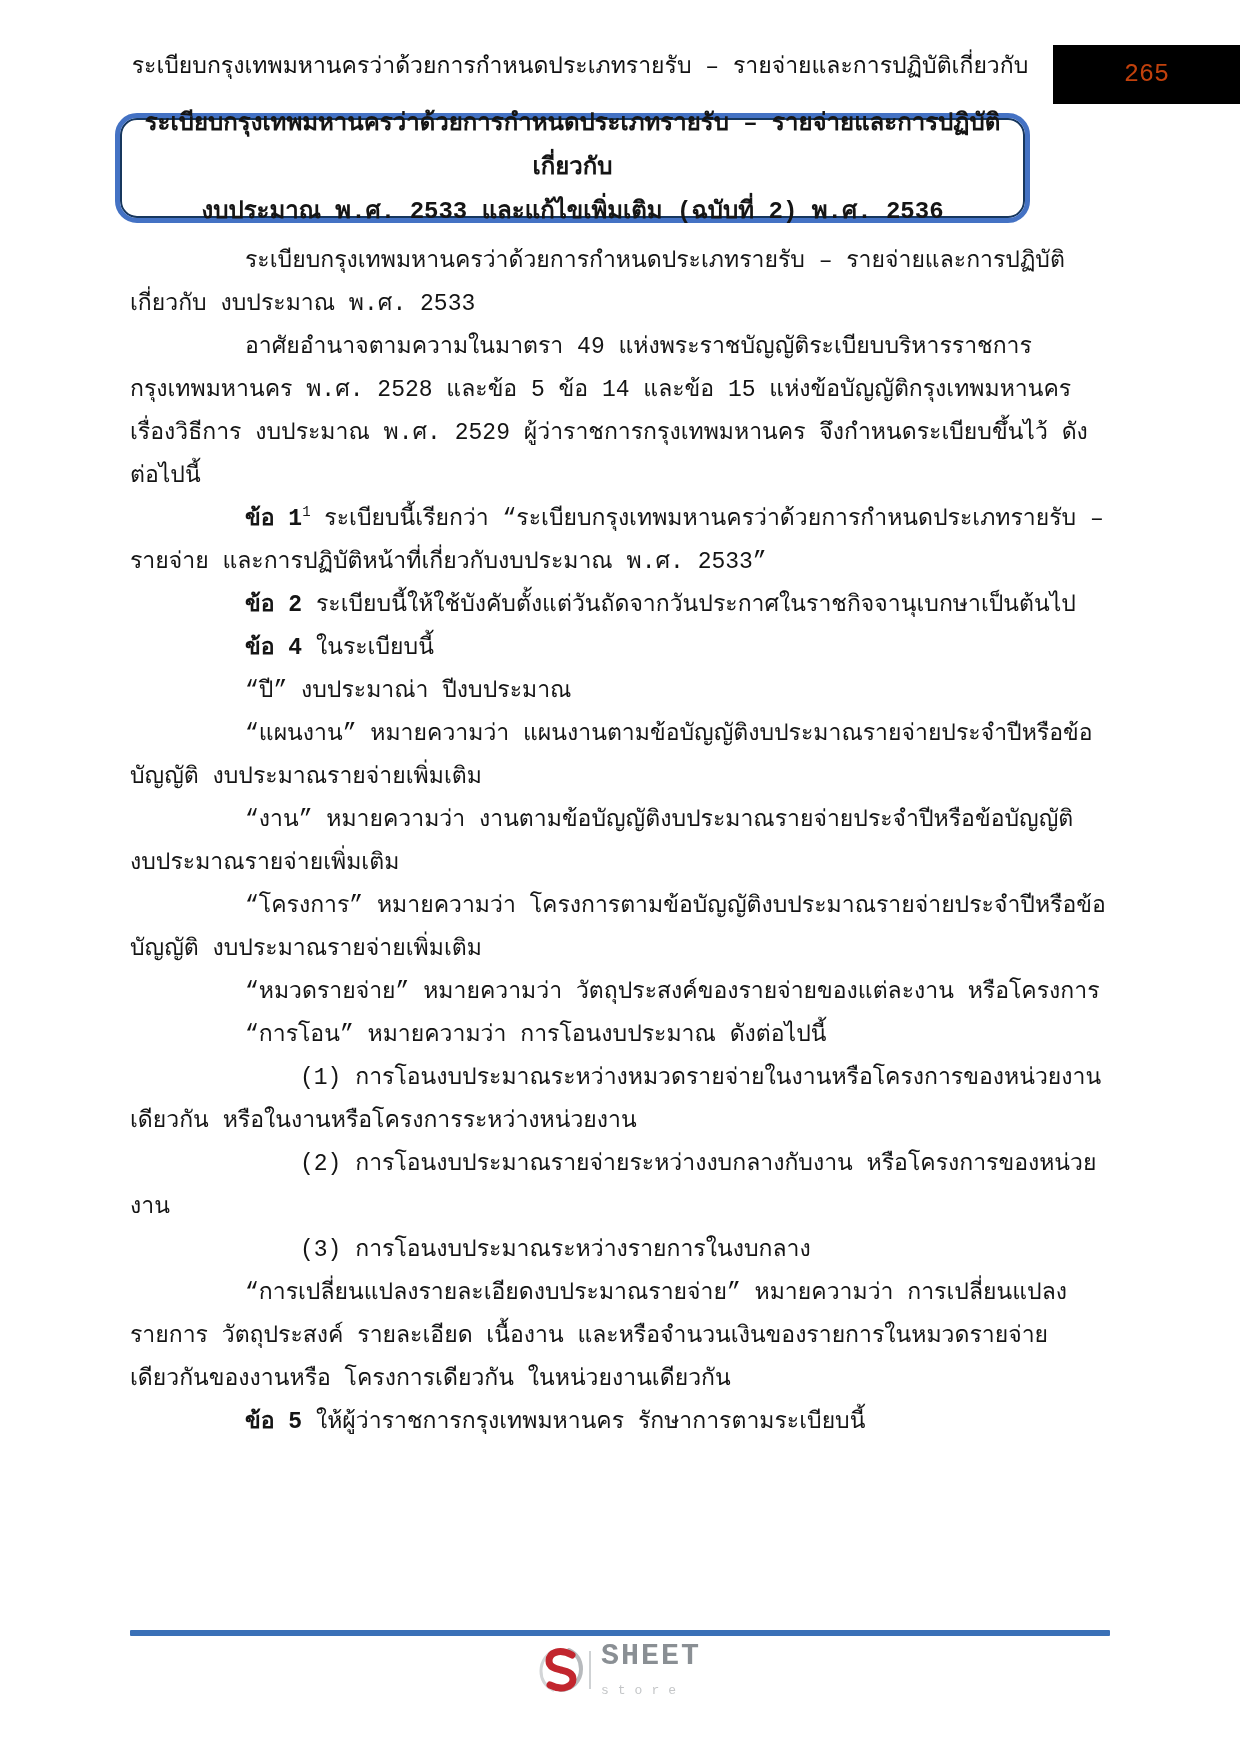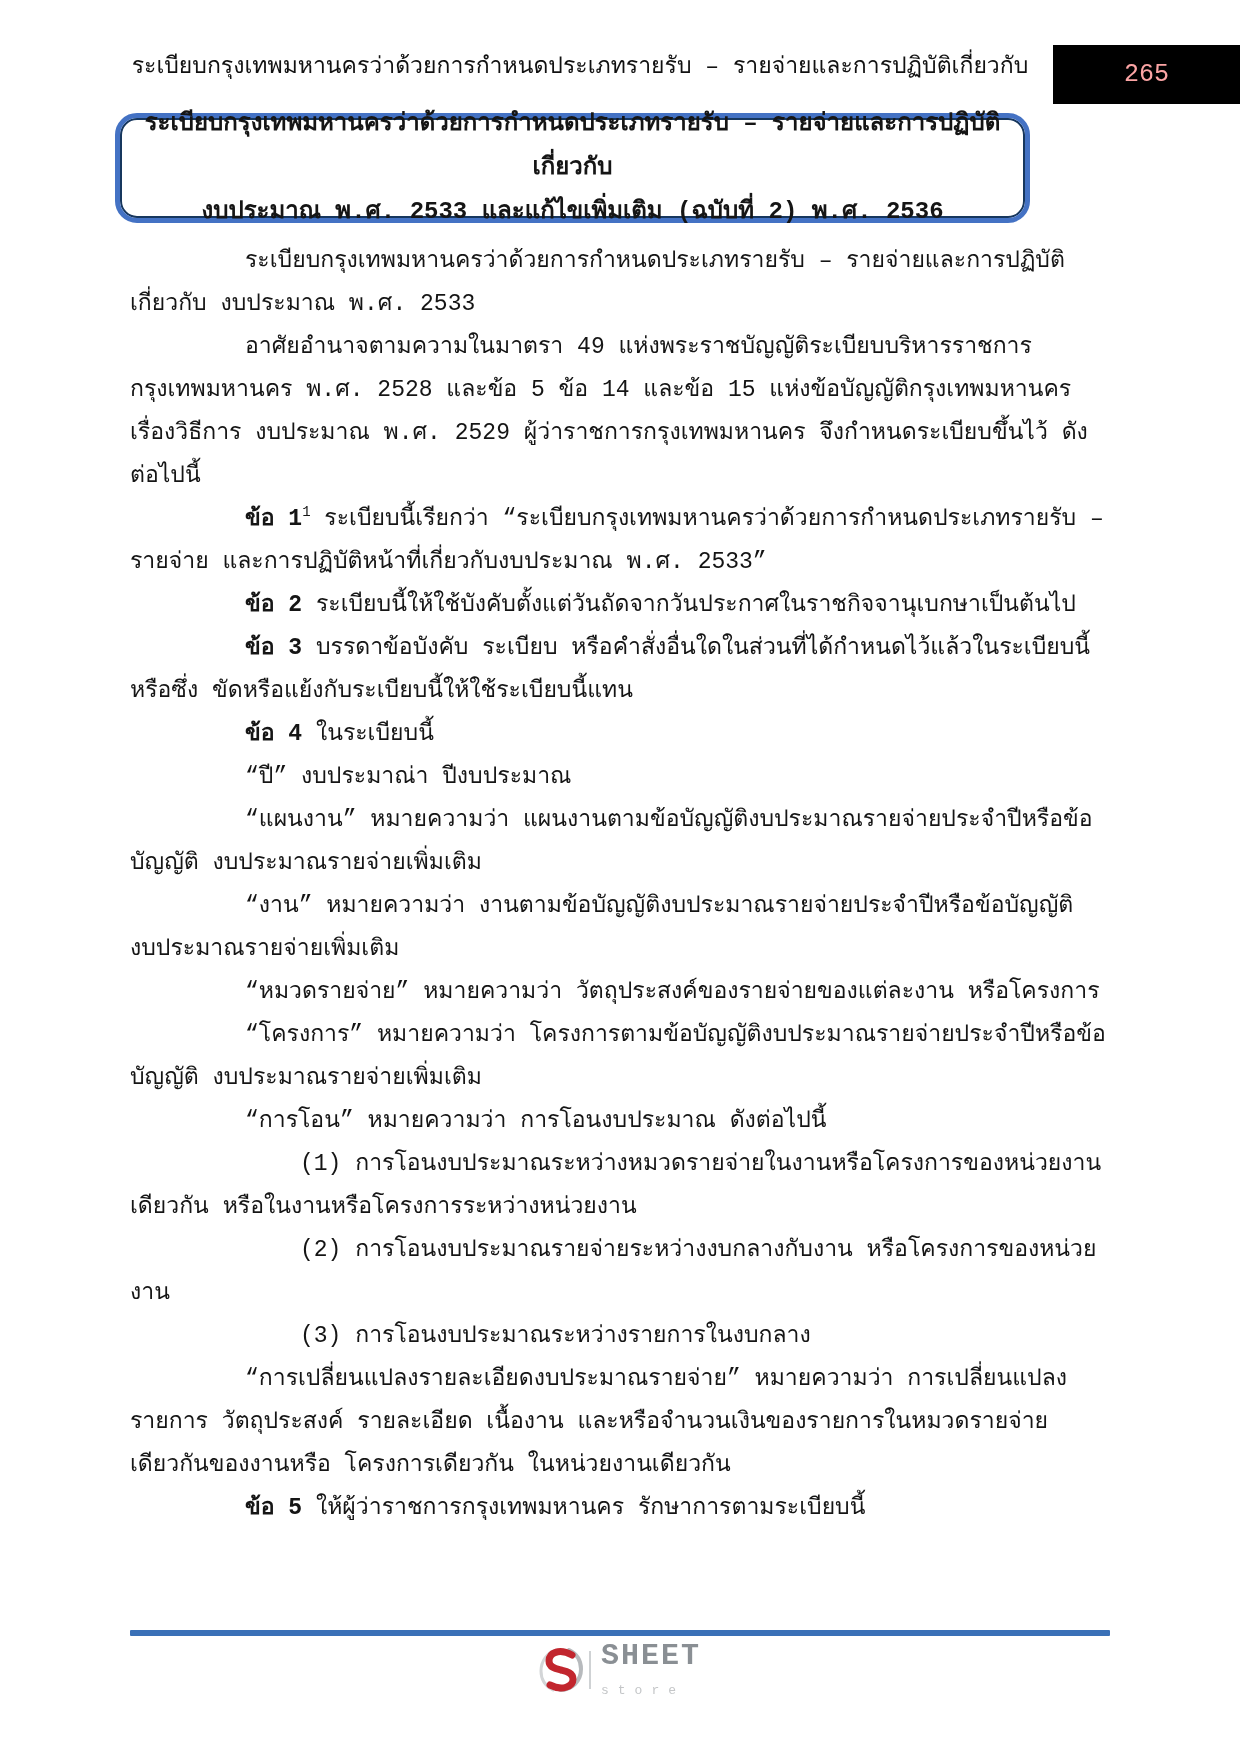--- a/index.html
+++ b/index.html
@@ -11,21 +11,21 @@
     color:#151515;
     overflow:hidden;
   }
   
   .header-title{
     position:absolute;top:52px;left:130px;width:900px;
     text-align:center;font-size:23px;line-height:30px;color:#111;
   }
   .page-number-box{
     position:absolute;top:45px;right:0;width:187px;height:59px;
-    background:#000;color:#fca5a5;
+    background:#000;color:#c2410c;
     display:flex;align-items:center;justify-content:center;
     font-size:25px;
   }
   
   .title-box{
     position:absolute;top:113px;left:115px;width:905px;height:100px;
     border:5px solid #4472C4;border-radius:22px;
     box-shadow:inset 0 0 0 2px #17375e;
     background:#fff;
     display:flex;flex-direction:column;justify-content:center;
@@ -63,27 +63,26 @@
   <div class="title-box">
     <div>ระเบียบกรุงเทพมหานครว่าด้วยการกำหนดประเภทรายรับ – รายจ่ายและการปฏิบัติเกี่ยวกับ</div>
     <div>งบประมาณ พ.ศ. 2533 และแก้ไขเพิ่มเติม (ฉบับที่ 2) พ.ศ. 2536</div>
   </div>
 
   <div class="body-text">
     <p class="para"><span>ระเบียบกรุงเทพมหานครว่าด้วยการกำหนดประเภทรายรับ – รายจ่ายและการปฏิบัติเกี่ยวกับ งบประมาณ พ.ศ. 2533</span></p>
     <p class="para"><span>อาศัยอำนาจตามความในมาตรา 49 แห่งพระราชบัญญัติระเบียบบริหารราชการ กรุงเทพมหานคร พ.ศ. 2528 และข้อ 5 ข้อ 14 และข้อ 15 แห่งข้อบัญญัติกรุงเทพมหานคร เรื่องวิธีการ งบประมาณ พ.ศ. 2529 ผู้ว่าราชการกรุงเทพมหานคร จึงกำหนดระเบียบขึ้นไว้ ดังต่อไปนี้</span></p>
     <p class="para"><span class="label">ข้อ 1</span><sup>1</sup><span> ระเบียบนี้เรียกว่า “ระเบียบกรุงเทพมหานครว่าด้วยการกำหนดประเภทรายรับ – รายจ่าย และการปฏิบัติหน้าที่เกี่ยวกับงบประมาณ พ.ศ. 2533”</span></p>
     <p class="para"><span class="label">ข้อ 2</span><span> ระเบียบนี้ให้ใช้บังคับตั้งแต่วันถัดจากวันประกาศในราชกิจจานุเบกษาเป็นต้นไป</span></p>
-    <p class="para"><span class="label">ข้อ 3</span><span> บรรดาข้อบังคับ ระเบียบ หรือคำสั่งอื่นใดในส่วนที่ได้กำหนดไว้แล้วในระเบียบนี้หรือซึ่ง ขัดหรือแย้งกับระเบียบนี้ให้ใช้ระเบียบนี้แทน</span></p>
     <p class="para"><span class="label">ข้อ 4</span><span> ในระเบียบนี้</span></p>
     <p class="para"><span>“ปี” งบประมาณ่า ปีงบประมาณ</span></p>
     <p class="para"><span>“แผนงาน” หมายความว่า แผนงานตามข้อบัญญัติงบประมาณรายจ่ายประจำปีหรือข้อบัญญัติ งบประมาณรายจ่ายเพิ่มเติม</span></p>
     <p class="para"><span>“งาน” หมายความว่า งานตามข้อบัญญัติงบประมาณรายจ่ายประจำปีหรือข้อบัญญัติ งบประมาณรายจ่ายเพิ่มเติม</span></p>
+    <p class="para"><span>“โครงการ” หมายความว่า โครงการตามข้อบัญญัติงบประมาณรายจ่ายประจำปีหรือข้อบัญญัติ งบประมาณรายจ่ายเพิ่มเติม</span></p>
     <p class="para"><span>“หมวดรายจ่าย” หมายความว่า วัตถุประสงค์ของรายจ่ายของแต่ละงาน หรือโครงการ</span></p>
-    <p class="para"><span>“โครงการ” หมายความว่า โครงการตามข้อบัญญัติงบประมาณรายจ่ายประจำปีหรือข้อบัญญัติ งบประมาณรายจ่ายเพิ่มเติม</span></p>
     <p class="para"><span>“การโอน” หมายความว่า การโอนงบประมาณ ดังต่อไปนี้</span></p>
     <p class="para sub"><span>(1) การโอนงบประมาณระหว่างหมวดรายจ่ายในงานหรือโครงการของหน่วยงาน เดียวกัน หรือในงานหรือโครงการระหว่างหน่วยงาน</span></p>
     <p class="para sub"><span>(2) การโอนงบประมาณรายจ่ายระหว่างงบกลางกับงาน หรือโครงการของหน่วยงาน</span></p>
     <p class="para sub"><span>(3) การโอนงบประมาณระหว่างรายการในงบกลาง</span></p>
     <p class="para"><span>“การเปลี่ยนแปลงรายละเอียดงบประมาณรายจ่าย” หมายความว่า การเปลี่ยนแปลงรายการ วัตถุประสงค์ รายละเอียด เนื้องาน และหรือจำนวนเงินของรายการในหมวดรายจ่ายเดียวกันของงานหรือ โครงการเดียวกัน ในหน่วยงานเดียวกัน</span></p>
     <p class="para"><span class="label">ข้อ 5</span><span> ให้ผู้ว่าราชการกรุงเทพมหานคร รักษาการตามระเบียบนี้</span></p>
   </div>
 
   <div class="footer">
     <div class="footer-line"></div>

